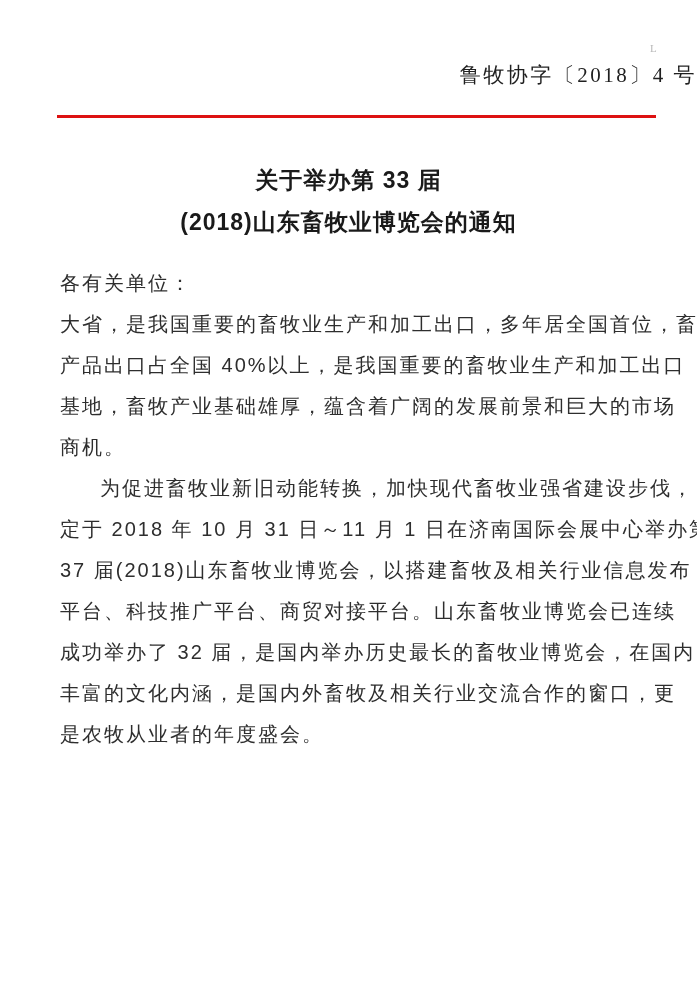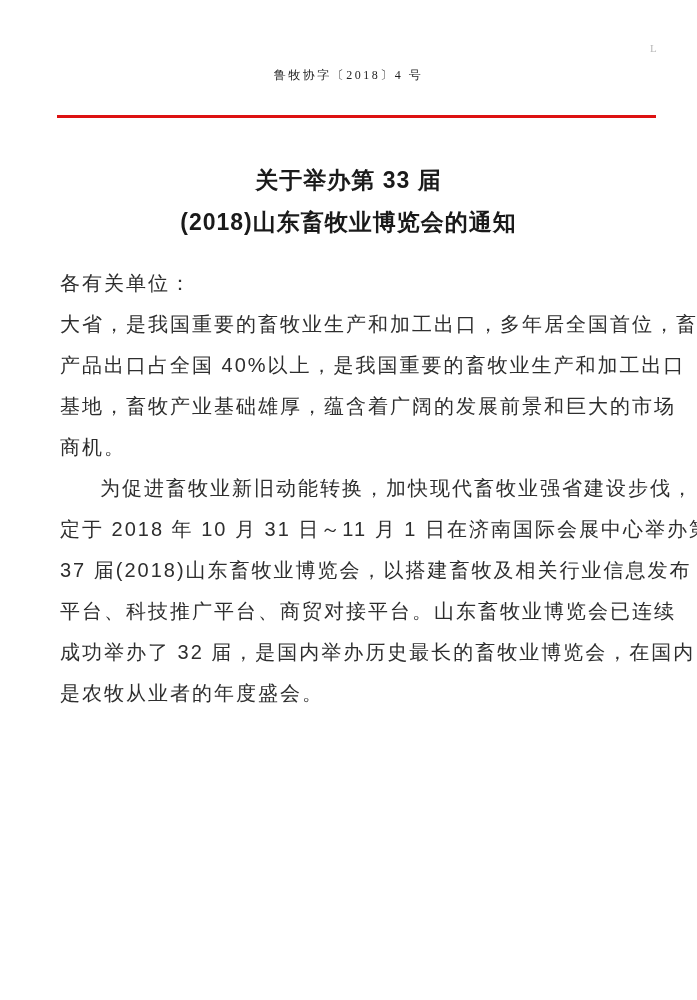--- a/index.html
+++ b/index.html
@@ -33,22 +33,22 @@
     font-weight: bold;
     letter-spacing: 4px;
     color: #ee1111;
     font-family: "Liberation Serif", "DejaVu Serif", serif;
     white-space: nowrap;
   }
   .doc-number {
     margin-top: 63px;
     height: 24px;
     line-height: 24px;
-    text-align: center;
-    font-size: 12px;
+    text-align: right;
+    font-size: 21px;
     letter-spacing: 2.5px;
     color: #1f1f1f;
   }
   .red-rule {
     margin-top: 28px;
     margin-left: 57px;
     width: 599px;
     height: 3px;
     background: #dd1111;
   }
@@ -101,16 +101,17 @@
       <div class="body-line">各有关单位：</div>
       <div class="body-line">大省，是我国重要的畜牧业生产和加工出口，多年居全国首位，畜</div>
       <div class="body-line">产品出口占全国 40%以上，是我国重要的畜牧业生产和加工出口</div>
       <div class="body-line">基地，畜牧产业基础雄厚，蕴含着广阔的发展前景和巨大的市场</div>
       <div class="body-line">商机。</div>
       <div class="body-line indent">为促进畜牧业新旧动能转换，加快现代畜牧业强省建设步伐，</div>
       <div class="body-line">定于 2018 年 10 月 31 日～11 月 1 日在济南国际会展中心举办第</div>
       <div class="body-line">37 届(2018)山东畜牧业博览会，以搭建畜牧及相关行业信息发布</div>
       <div class="body-line">平台、科技推广平台、商贸对接平台。山东畜牧业博览会已连续</div>
       <div class="body-line">成功举办了 32 届，是国内举办历史最长的畜牧业博览会，在国内</div>
+      <div class="body-line">丰富的文化内涵，是国内外畜牧及相关行业交流合作的窗口，更</div>
       <div class="body-line">是农牧从业者的年度盛会。</div>
     </div>
 
 </div>
 
 </body></html>

